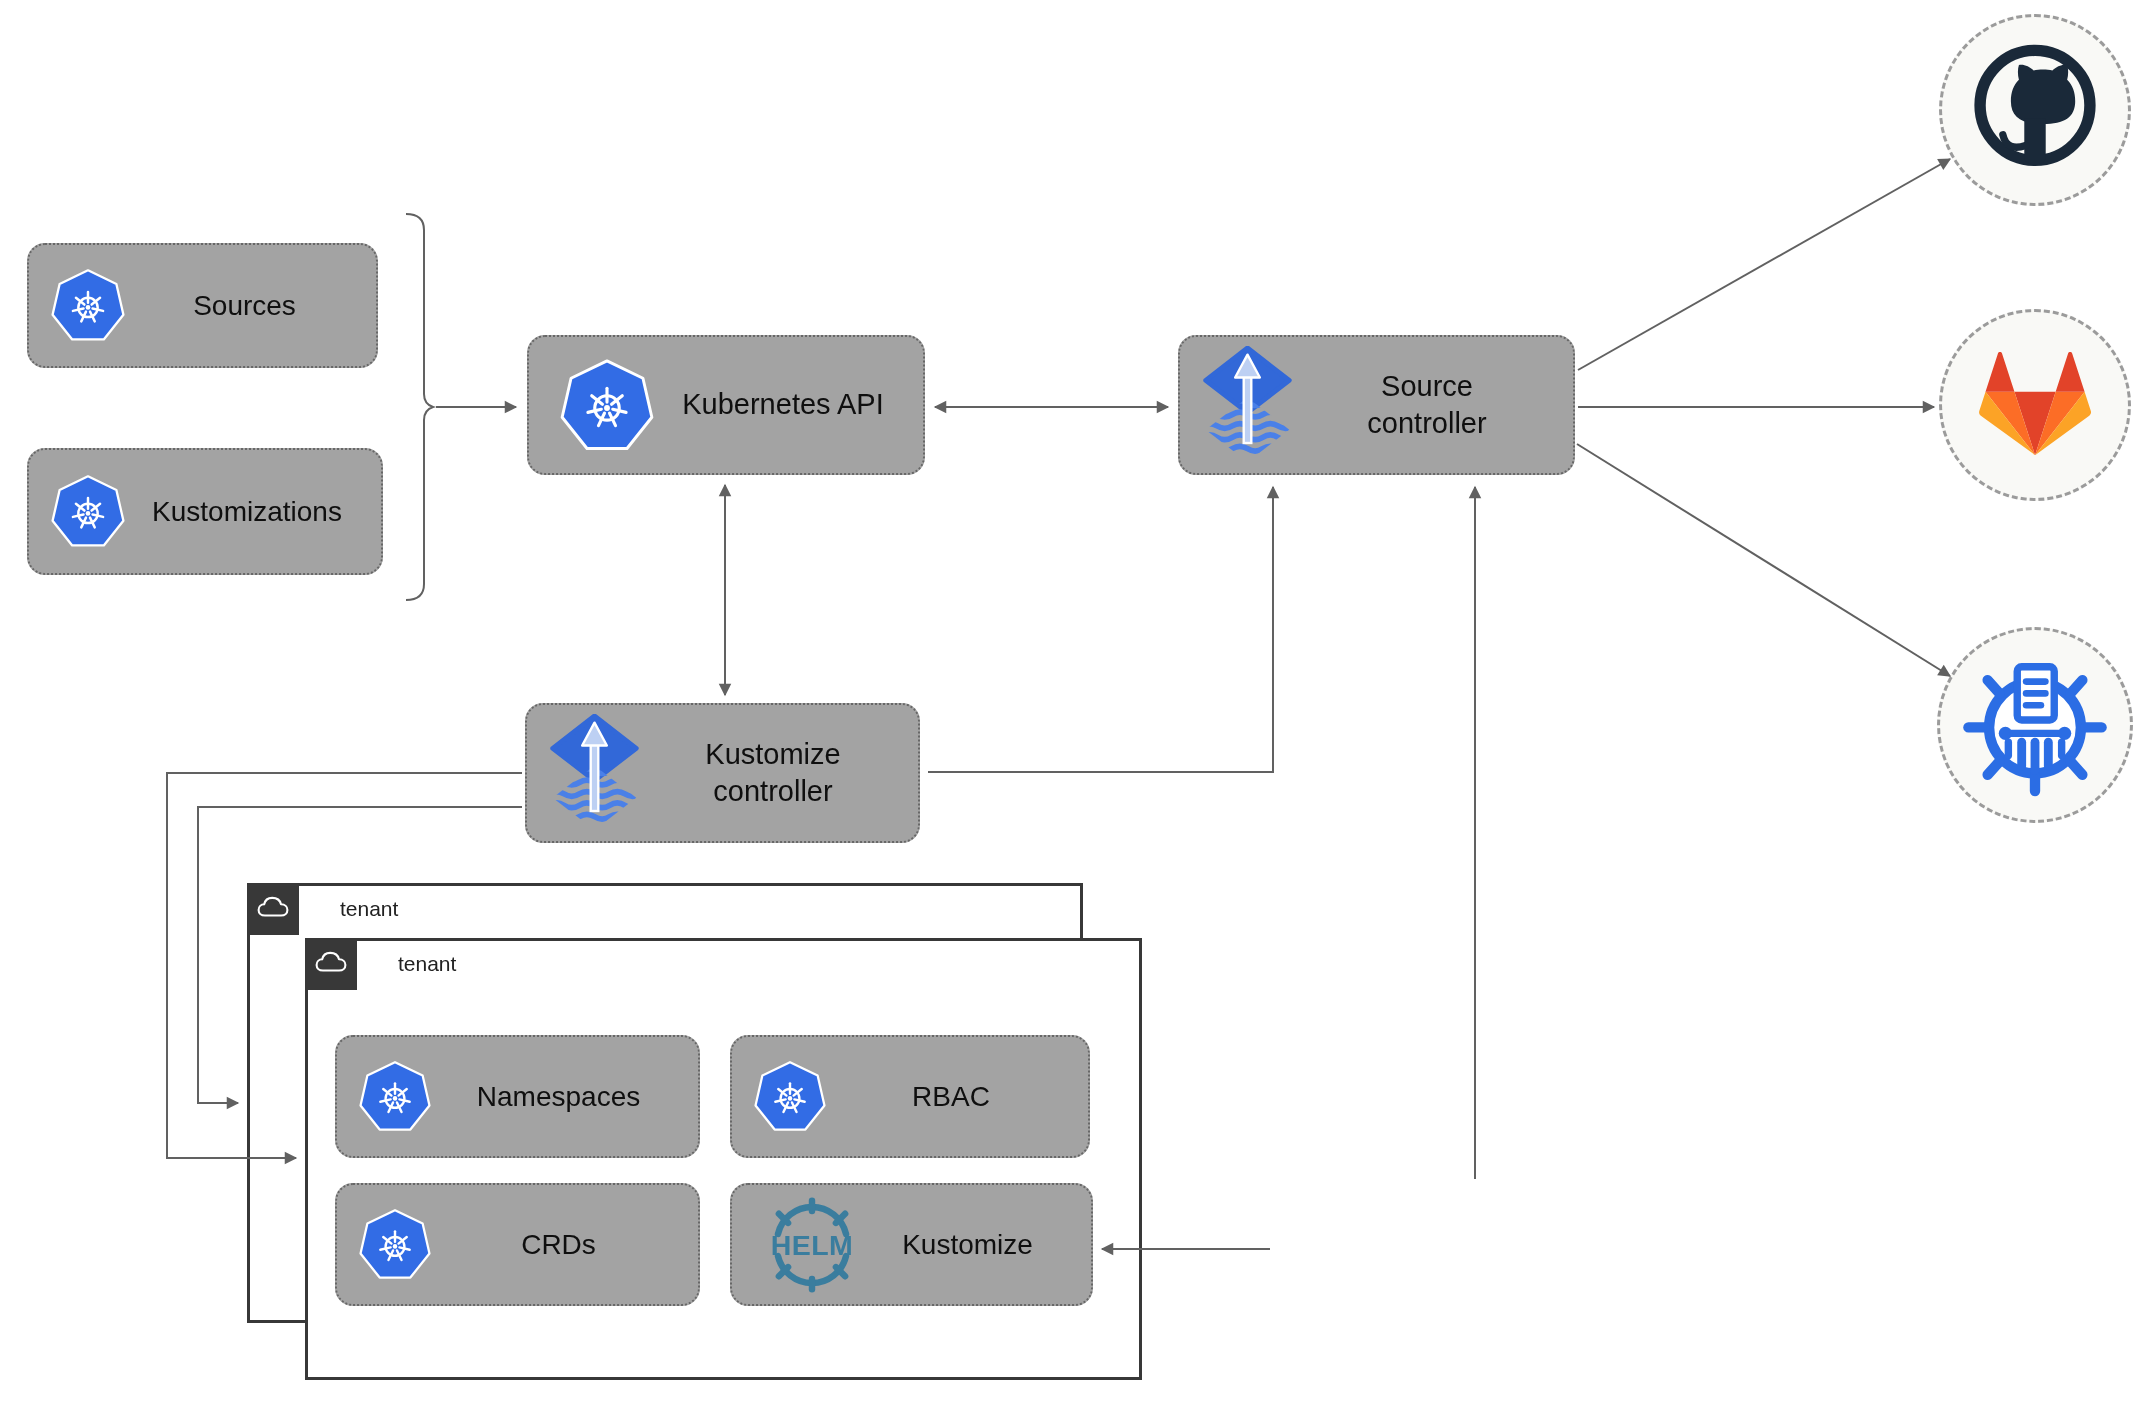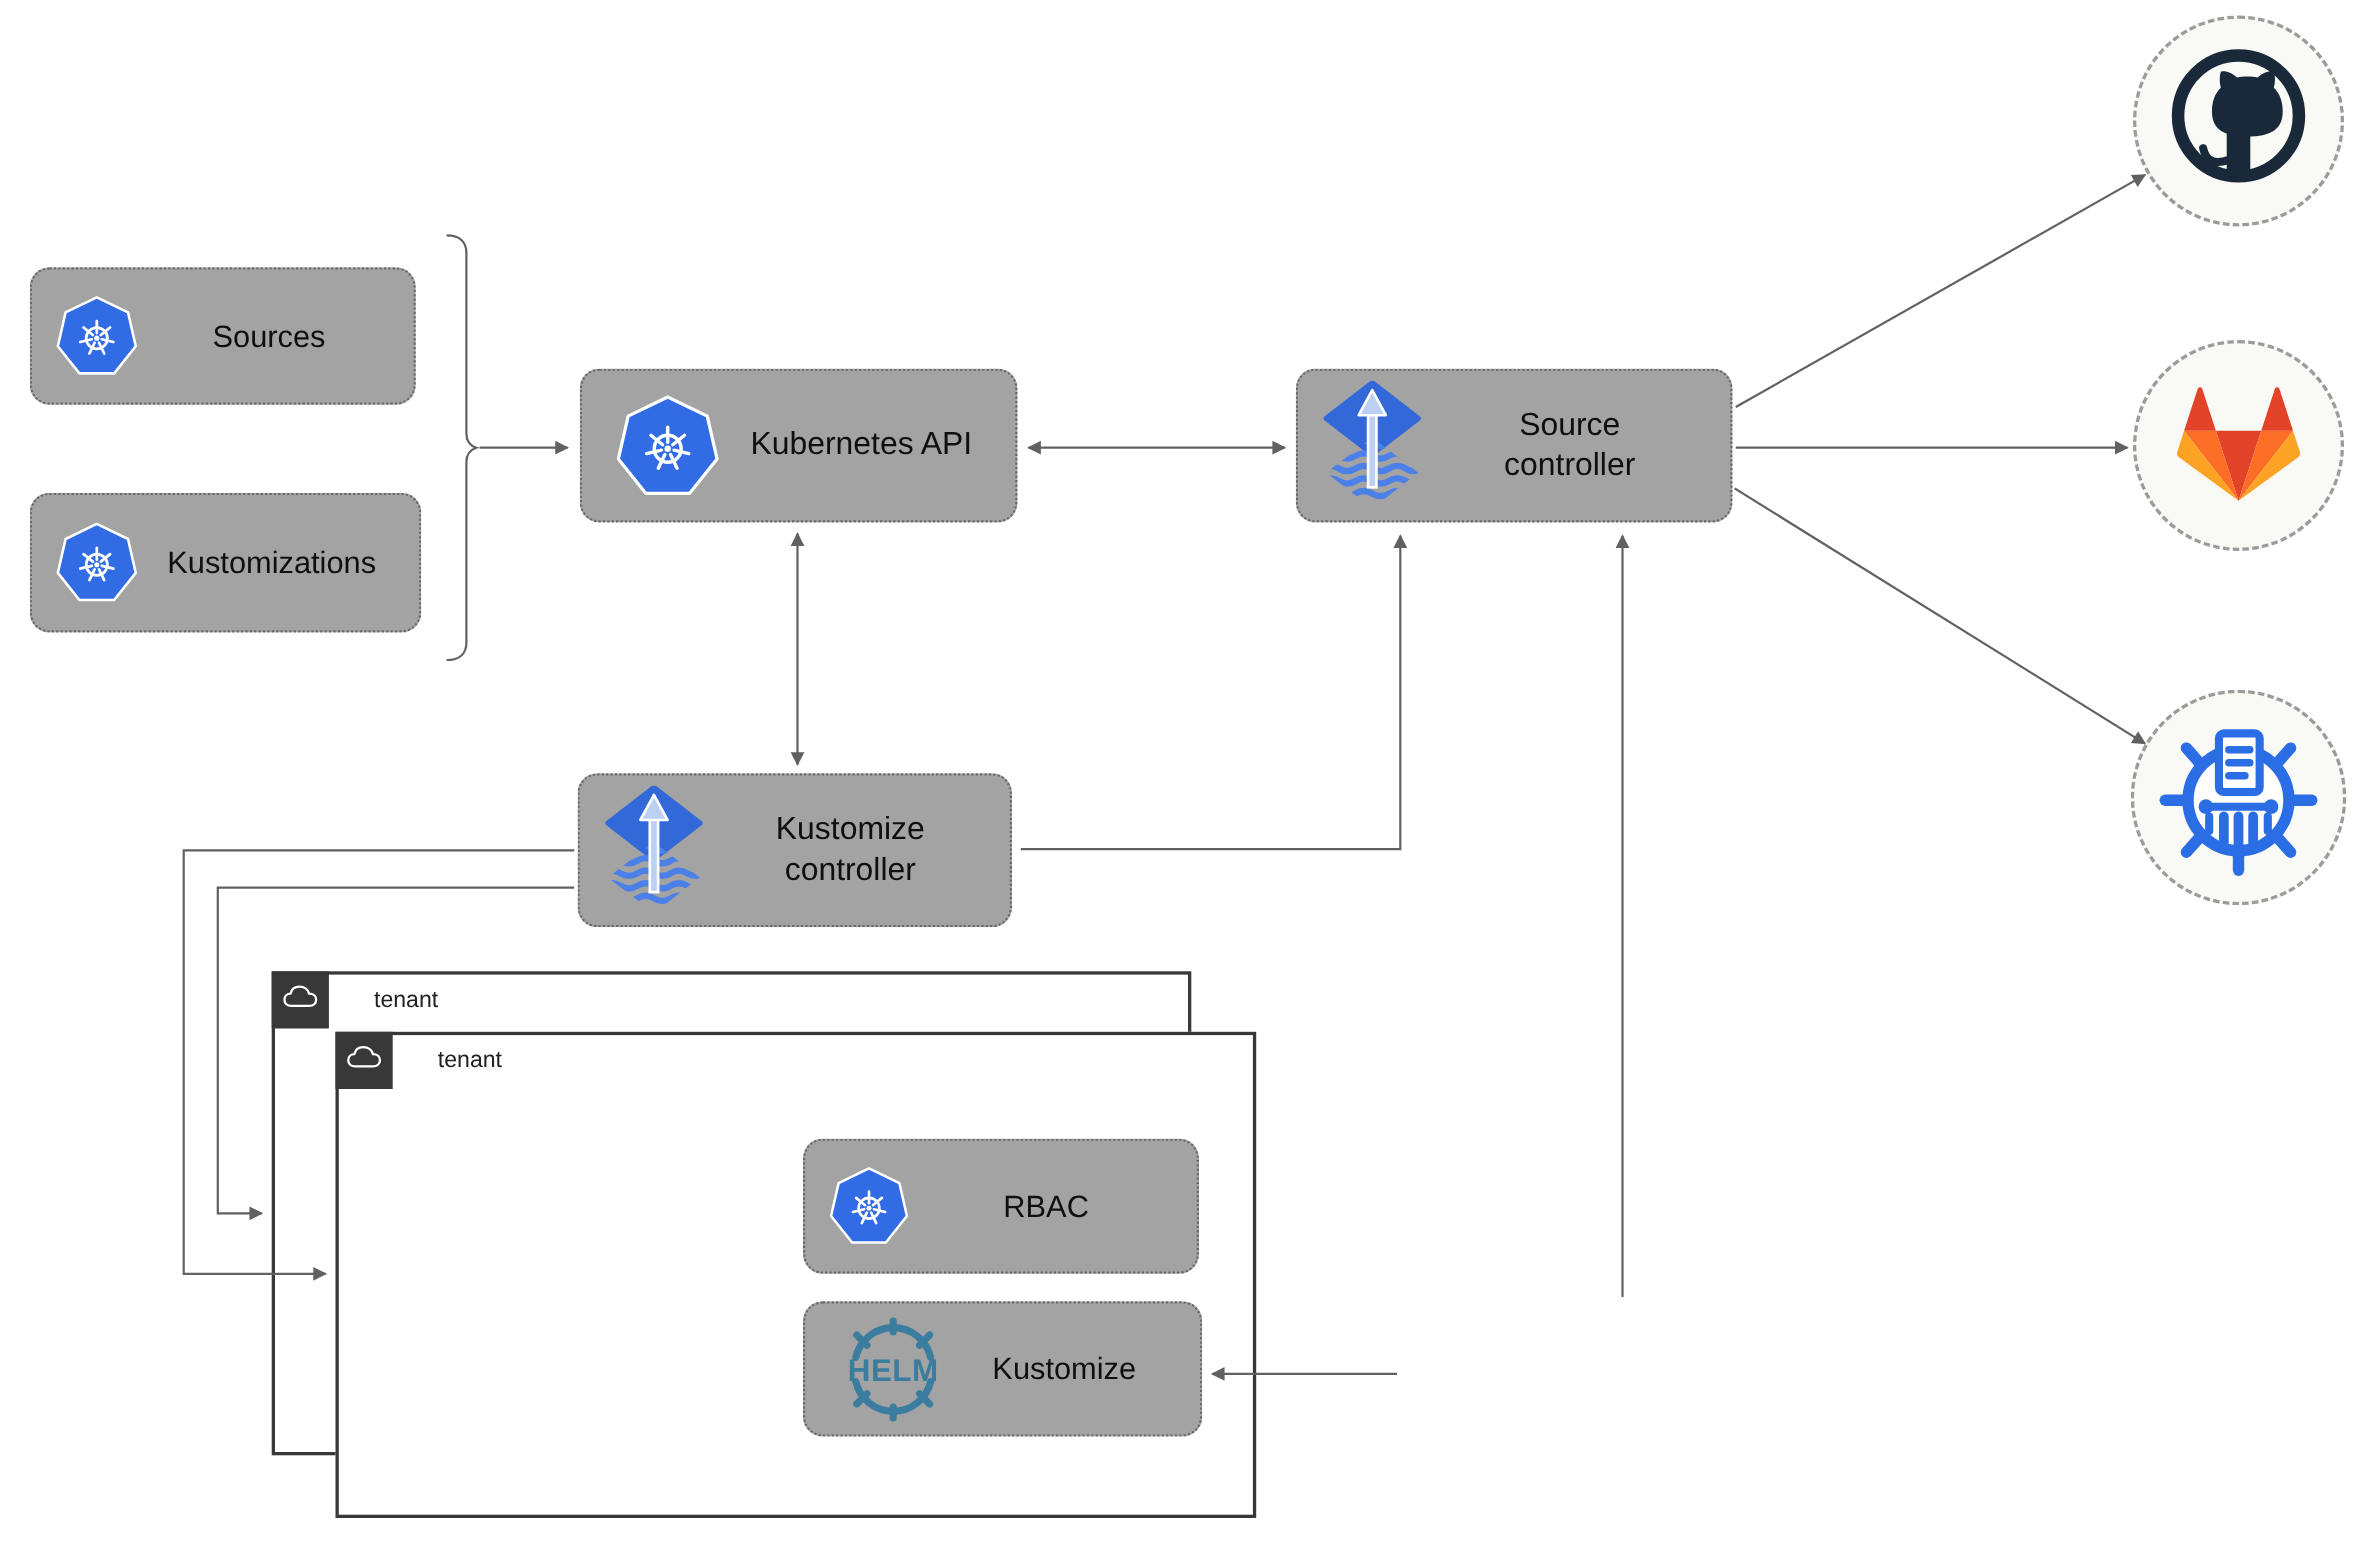--- a/index.html
+++ b/index.html
@@ -194,30 +194,46 @@
     <span class="icon">
       <svg width="95" height="118">
           <use href="#i-flux"></use>
         </svg>
       </span>
     <div class="lbl">
       <span class="narrow">Kustomize controller</span></div>
   </div>
 
 
+  <div class="node" style="left:335px;top:1035px;width:365px;height:123px;z-index:3">
+    <span class="icon">
+      <svg width="76" height="73">
+          <use href="#i-k8s"></use>
+        </svg>
+      </span>
+    <div class="lbl">Namespaces</div>
+  </div>
 
   <div class="node" style="left:730px;top:1035px;width:360px;height:123px;z-index:3">
     <span class="icon">
       <svg width="76" height="73">
           <use href="#i-k8s"></use>
         </svg>
       </span>
     <div class="lbl">RBAC</div>
   </div>
 
+  <div class="node" style="left:335px;top:1183px;width:365px;height:123px;z-index:3">
+    <span class="icon">
+      <svg width="76" height="73">
+          <use href="#i-k8s"></use>
+        </svg>
+      </span>
+    <div class="lbl">CRDs</div>
+  </div>
 
   <div class="node" style="left:730px;top:1183px;width:363px;height:123px;z-index:3">
     <span class="icon" style="margin-left:34px">
       <svg width="92" height="98">
           <use href="#i-helm"></use>
         </svg>
       </span>
     <div class="lbl">Kustomize</div>
   </div>
 

